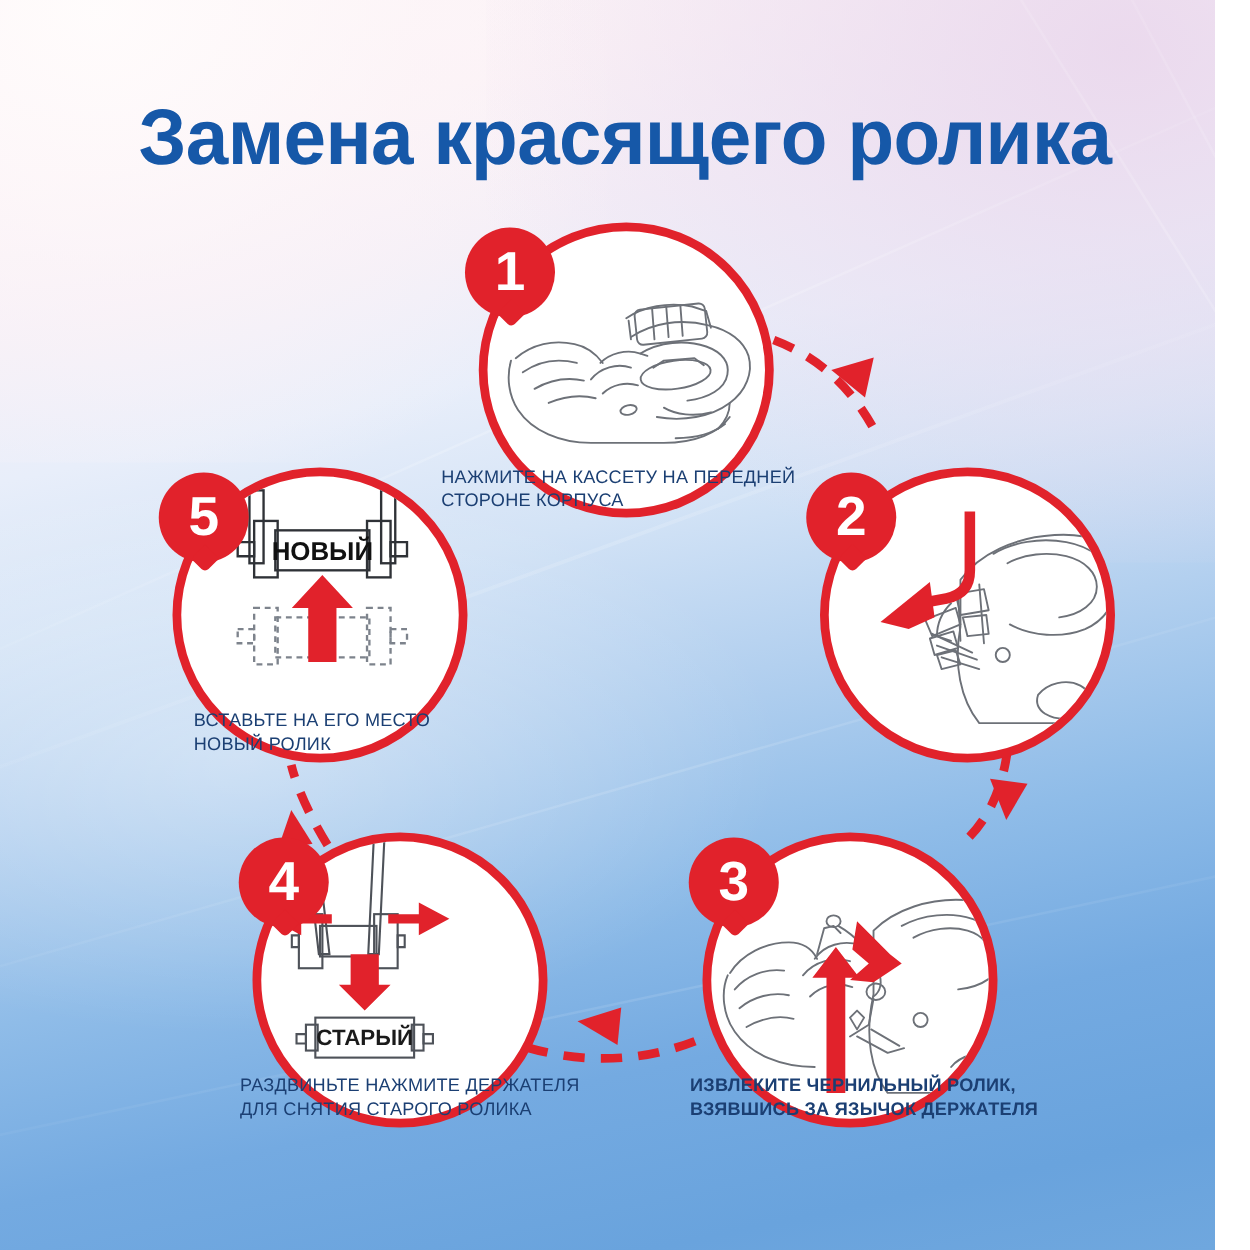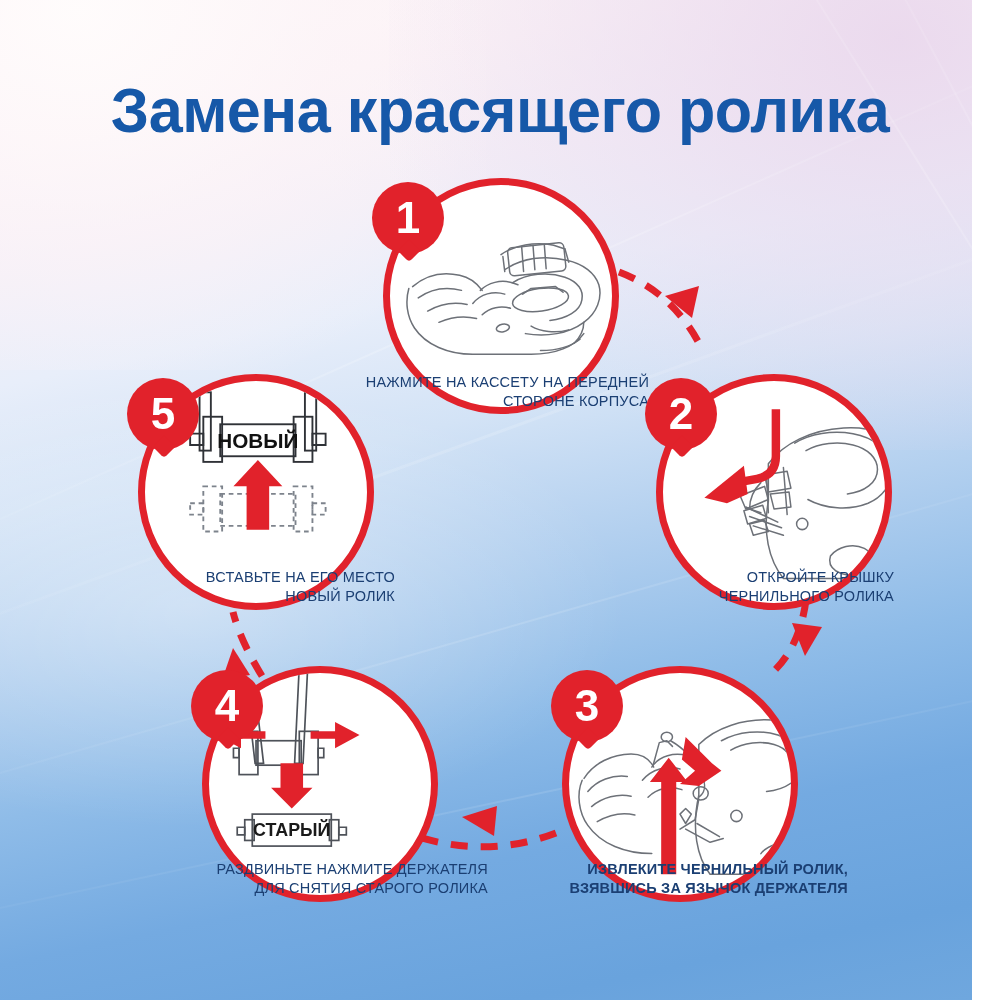--- a/index.html
+++ b/index.html
@@ -141,21 +141,21 @@
     margin-left: -7px;
     width: 16px;
     height: 16px;
     background: #e1222b;
     border-radius: 0 0 4px 4px;
     transform: rotate(45deg) translate(-3px,-3px);
     z-index: -1;
   }
   .caption {
     position: absolute;
-    text-align: right;
+    text-align: left;
     color: #1b3f73;
     font-family: "Liberation Sans", sans-serif;
     font-size: 14.5px;
     font-weight: normal;
     line-height: 1.28;
     letter-spacing: 0.2px;
     white-space: pre-line;
   }
 </style>
 </head>
@@ -247,22 +247,20 @@
         <g fill="none" stroke="#e1222b" stroke-width="9" stroke-linecap="butt">
           <path d="M120,30 L120,80 Q120,100 100,104 L78,108"></path>
         </g>
         <polygon points="44,124 86,90 90,120 68,130" fill="#e1222b"></polygon>
       </svg>
     </div>
     <div class="badge" style="left:-11px; top:4px; width:72px; height:72px;">
       <span>2</span>
     </div>
   </div>
-  <div class="caption" style="left:654px; top:568px; width:240px;">ОТКРОЙТЕ КРЫШКУ
-ЧЕРНИЛЬНОГО РОЛИКА</div>
 
   <div class="step" style="left:562px; top:666px; width:236px; height:236px;">
     <div class="circle" style="width:236px; height:236px;">
       <svg class="art" viewBox="0 0 236 236">
         <g fill="none" stroke="#6d7178" stroke-width="1.6" stroke-linejoin="round" stroke-linecap="round">
           <path d="M138,76 C156,58 186,48 216,50 C244,52 264,66 272,84 L272,214 L150,214 C136,196 130,166 138,130 Z"></path>
           <path d="M162,72 C180,62 204,60 222,66 C240,72 250,84 248,98 C246,114 230,124 210,126"></path>
           <path d="M172,82 C186,74 204,72 218,76 C232,80 238,90 236,100"></path>
           <ellipse cx="178" cy="152" rx="6" ry="6"></ellipse>
           <path d="M204,192 C212,182 228,178 240,184"></path>

